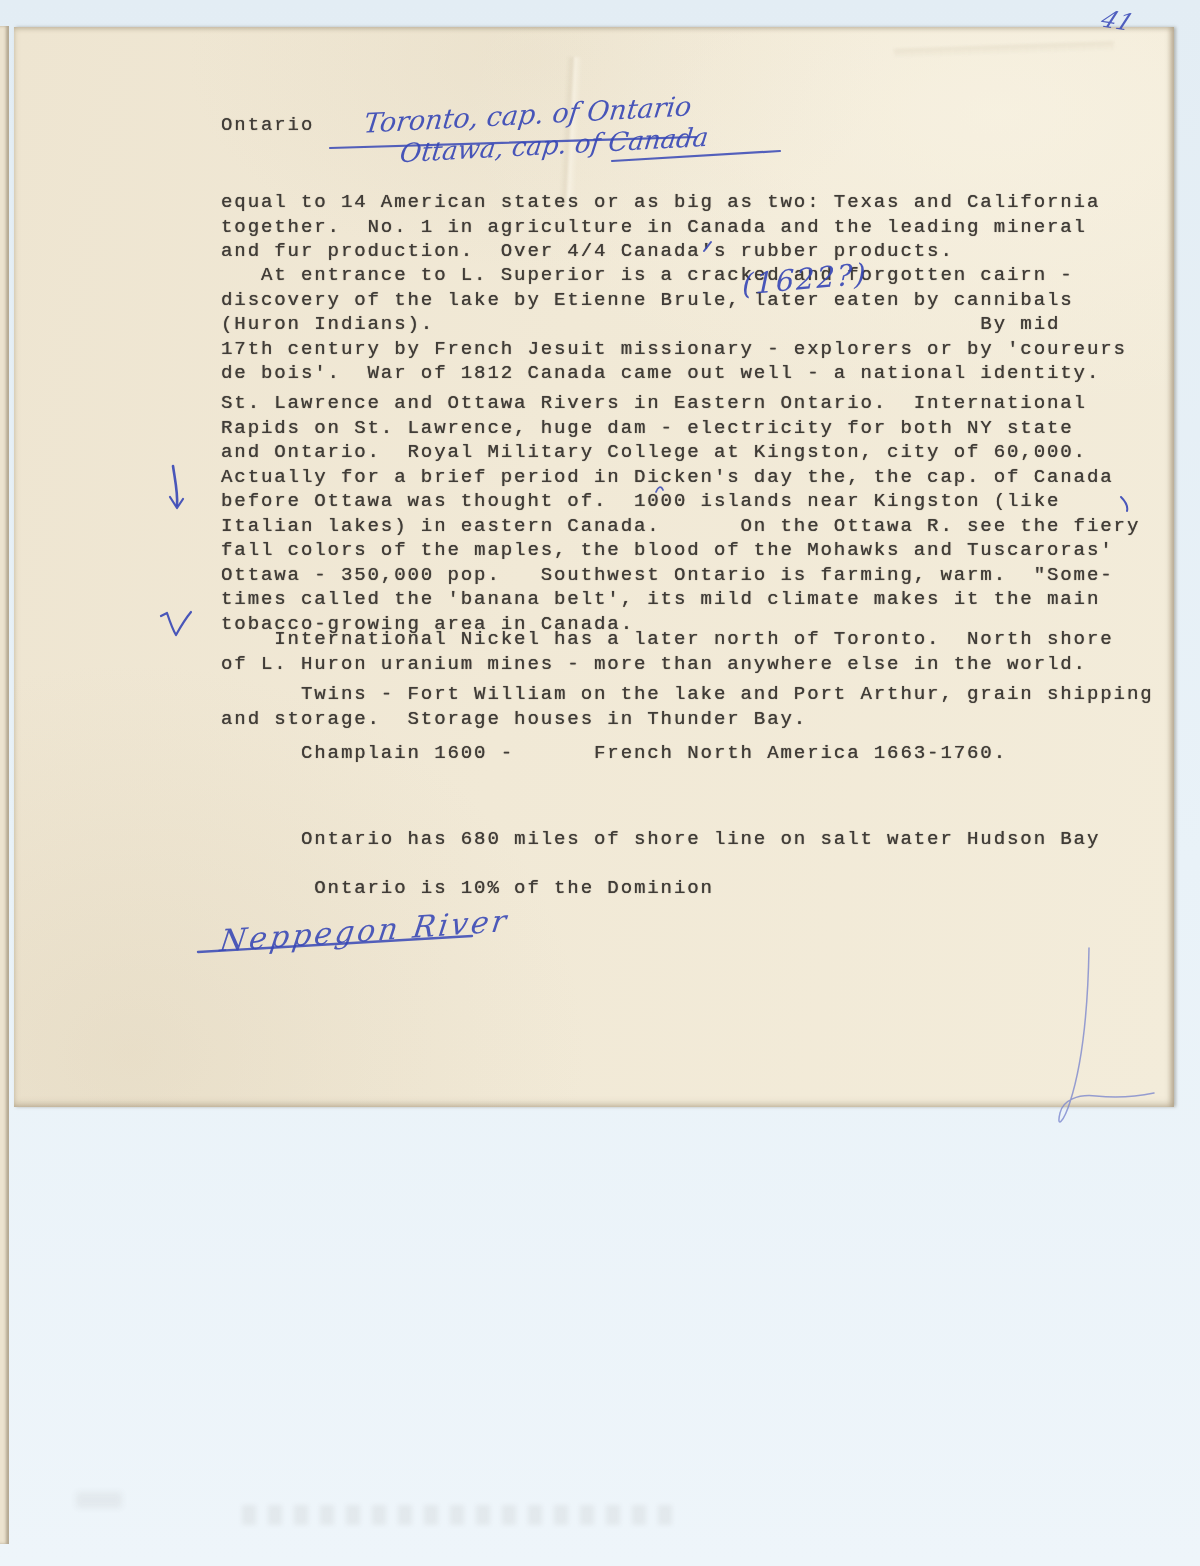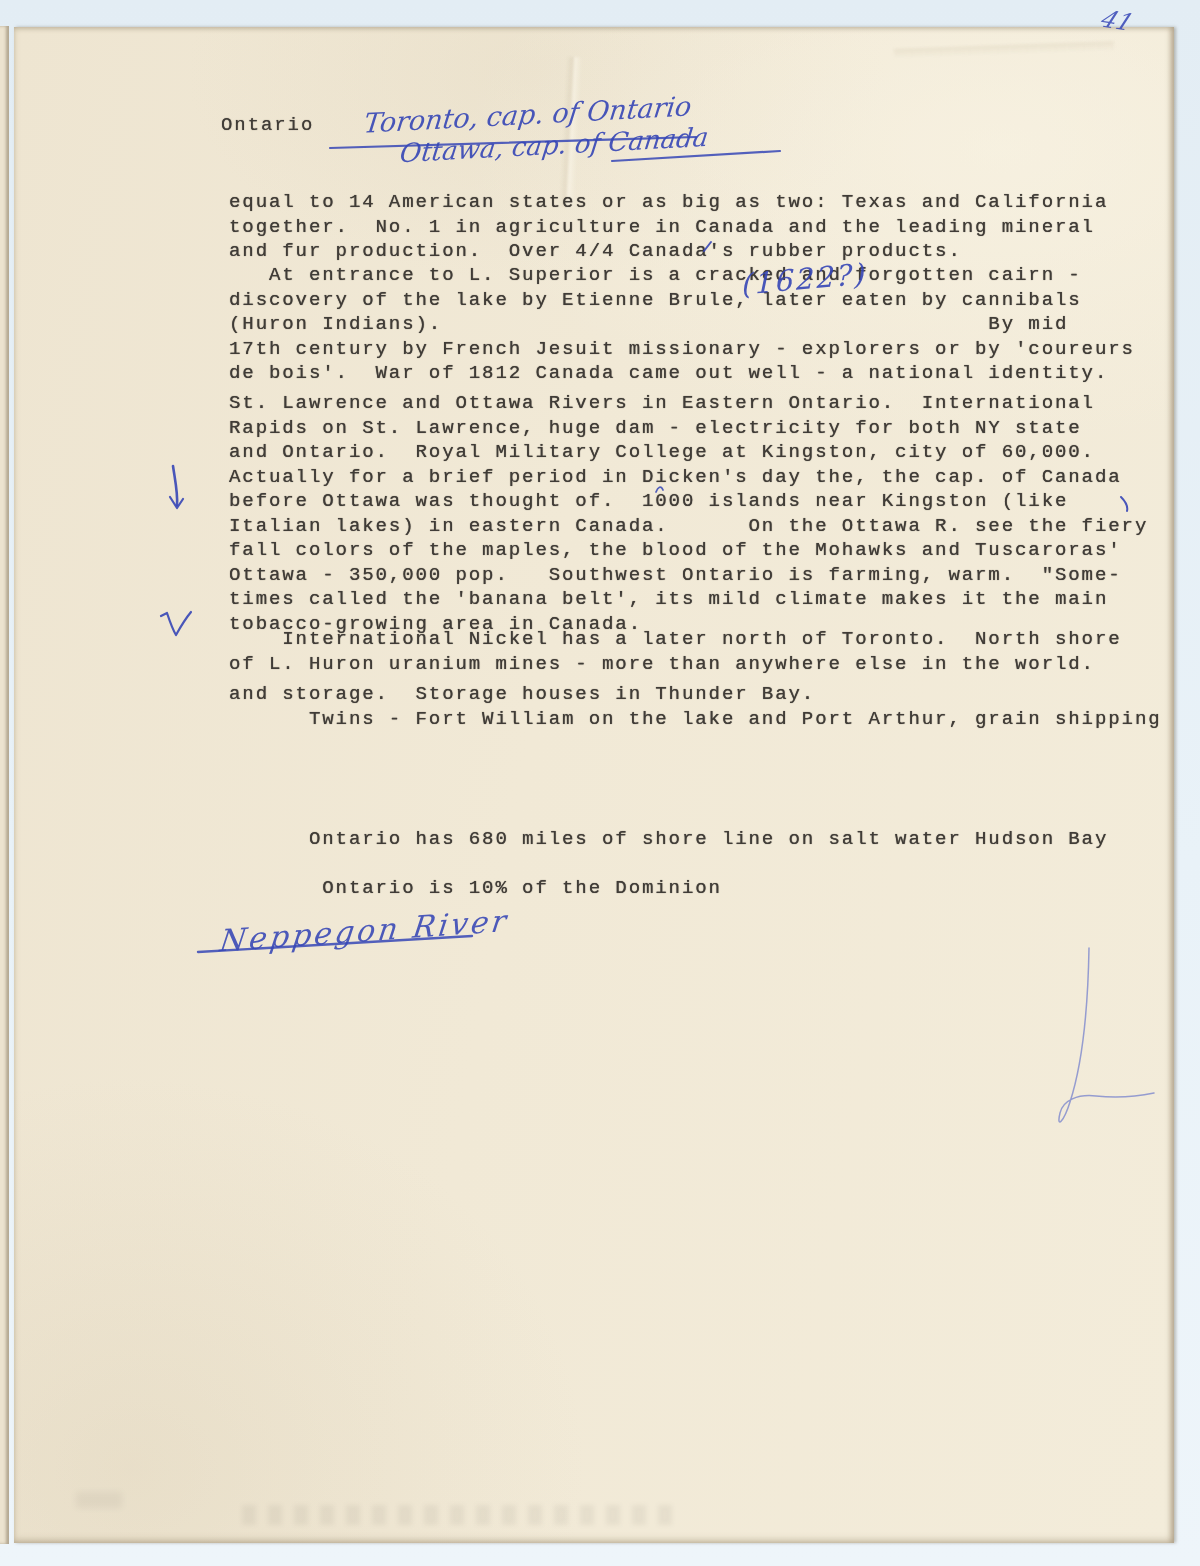--- a/index.html
+++ b/index.html
@@ -8,21 +8,21 @@
     background:linear-gradient(180deg,#e3edf4 0%,#e9f2f8 55%,#eef5fa 100%);
     font-family:"Liberation Mono",monospace;
   }
   
   .page-sliver{
     position:absolute;left:0;top:26px;width:9px;height:1518px;
     background:#ece3cf;
     box-shadow:inset -3px 0 3px rgba(110,95,70,.45);
   }
   .page{
-    position:absolute;left:14px;top:27px;width:1160px;height:1516px;
+    position:absolute;left:14px;top:27px;width:1160px;height:1080px;
     background:
       radial-gradient(ellipse 900px 500px at 85% 8%, rgba(250,245,230,.55), rgba(250,245,230,0) 60%),
       radial-gradient(ellipse 700px 600px at 10% 95%, rgba(215,202,175,.30), rgba(215,202,175,0) 65%),
       radial-gradient(ellipse 500px 300px at 45% 3%, rgba(220,208,182,.25), rgba(220,208,182,0) 70%),
       linear-gradient(100deg,#eee5d1 0%,#f1e9d6 45%,#f3ecda 100%);
     box-shadow:
       inset -4px 0 5px rgba(125,105,75,.38),
       inset 0 -4px 6px rgba(125,105,75,.22),
       inset 0 3px 4px rgba(140,125,95,.18),
       2px 0 3px rgba(90,80,60,.35);
@@ -49,21 +49,21 @@
     background:rgba(90,85,75,.18);filter:blur(3px);opacity:.4;
   }
   
   .typed{
     position:absolute;left:207px;top:0;width:960px;
     color:#403c37;
     font:19px/24.5px "Liberation Mono",monospace;
     letter-spacing:1.92px;
     text-shadow:0 0 .9px rgba(55,50,45,.85), .4px .4px 0 rgba(55,50,45,.22);
   }
-  .typed .para{position:absolute;left:0;white-space:pre;margin-left:8px;}
+  .typed .para{position:absolute;left:0;white-space:pre;}
   .typed .tline{height:24.5px;white-space:pre;}
   .typed-heading{
     position:absolute;left:207px;top:86px;
     color:#403c37;font:19px/24.5px "Liberation Mono",monospace;letter-spacing:1.92px;
     text-shadow:0 0 .9px rgba(55,50,45,.85);
   }
   
   .hw{
     position:absolute;color:#3646b6;
     font-family:"DejaVu Serif",serif;font-style:italic;
@@ -87,22 +87,22 @@
   <div class="ghost1"></div>
   <div class="ghost2"></div>
 
   <div class="typed-heading">Ontario</div>
 
   <div class="typed" id="typed-block">
       <div class="para" style="top: 163px;"><div class="tline">equal to 14 American states or as big as two: Texas and California</div><div class="tline">together.  No. 1 in agriculture in Canada and the leading mineral</div><div class="tline">and fur production.  Over 4/4 Canada's rubber products.</div></div>
       <div class="para" style="top: 236px;"><div class="tline">   At entrance to L. Superior is a cracked and forgotten cairn -</div><div class="tline">discovery of the lake by Etienne Brule, later eaten by cannibals</div><div class="tline">(Huron Indians).                                         By mid</div><div class="tline">17th century by French Jesuit missionary - explorers or by 'coureurs</div><div class="tline">de bois'.  War of 1812 Canada came out well - a national identity.</div></div>
       <div class="para" style="top: 364px;"><div class="tline">St. Lawrence and Ottawa Rivers in Eastern Ontario.  International</div><div class="tline">Rapids on St. Lawrence, huge dam - electricity for both NY state</div><div class="tline">and Ontario.  Royal Military College at Kingston, city of 60,000.</div><div class="tline">Actually for a brief period in Dicken's day the, the cap. of Canada</div><div class="tline">before Ottawa was thought of.  1000 islands near Kingston (like</div><div class="tline">Italian lakes) in eastern Canada.      On the Ottawa R. see the fiery</div><div class="tline">fall colors of the maples, the blood of the Mohawks and Tuscaroras'</div><div class="tline">Ottawa - 350,000 pop.   Southwest Ontario is farming, warm.  "Some-</div><div class="tline">times called the 'banana belt', its mild climate makes it the main</div><div class="tline">tobacco-growing area in Canada.</div></div>
       <div class="para" style="top: 600px;"><div class="tline">    International Nickel has a later north of Toronto.  North shore</div><div class="tline">of L. Huron uranium mines - more than anywhere else in the world.</div></div>
-      <div class="para" style="top: 655px;"><div class="tline">and storage.  Storage houses in Thunder Bay.</div><div class="tline">      Twins - Fort William on the lake and Port Arthur, grain shipping</div></div>
-      <div class="para" style="top: 714px;"></div>
+      <div class="para" style="top: 655px;"><div class="tline">      Twins - Fort William on the lake and Port Arthur, grain shipping</div><div class="tline">and storage.  Storage houses in Thunder Bay.</div></div>
+      <div class="para" style="top: 714px;"><div class="tline">      Champlain 1600 -      French North America 1663-1760.</div></div>
       <div class="para" style="top: 800px;"><div class="tline">      Ontario has 680 miles of shore line on salt water Hudson Bay</div></div>
       <div class="para" style="top: 849px;"><div class="tline">       Ontario is 10% of the Dominion</div></div>
     </div>
 
   <div class="hw hw-cap1">Toronto, cap. of Ontario</div>
   <div class="hw hw-cap2">Ottawa, cap. of Canada</div>
   <div class="hw hw-date">(1622?)</div>
   <div class="hw hw-cross">Neppegon River</div>
 </div>
 

